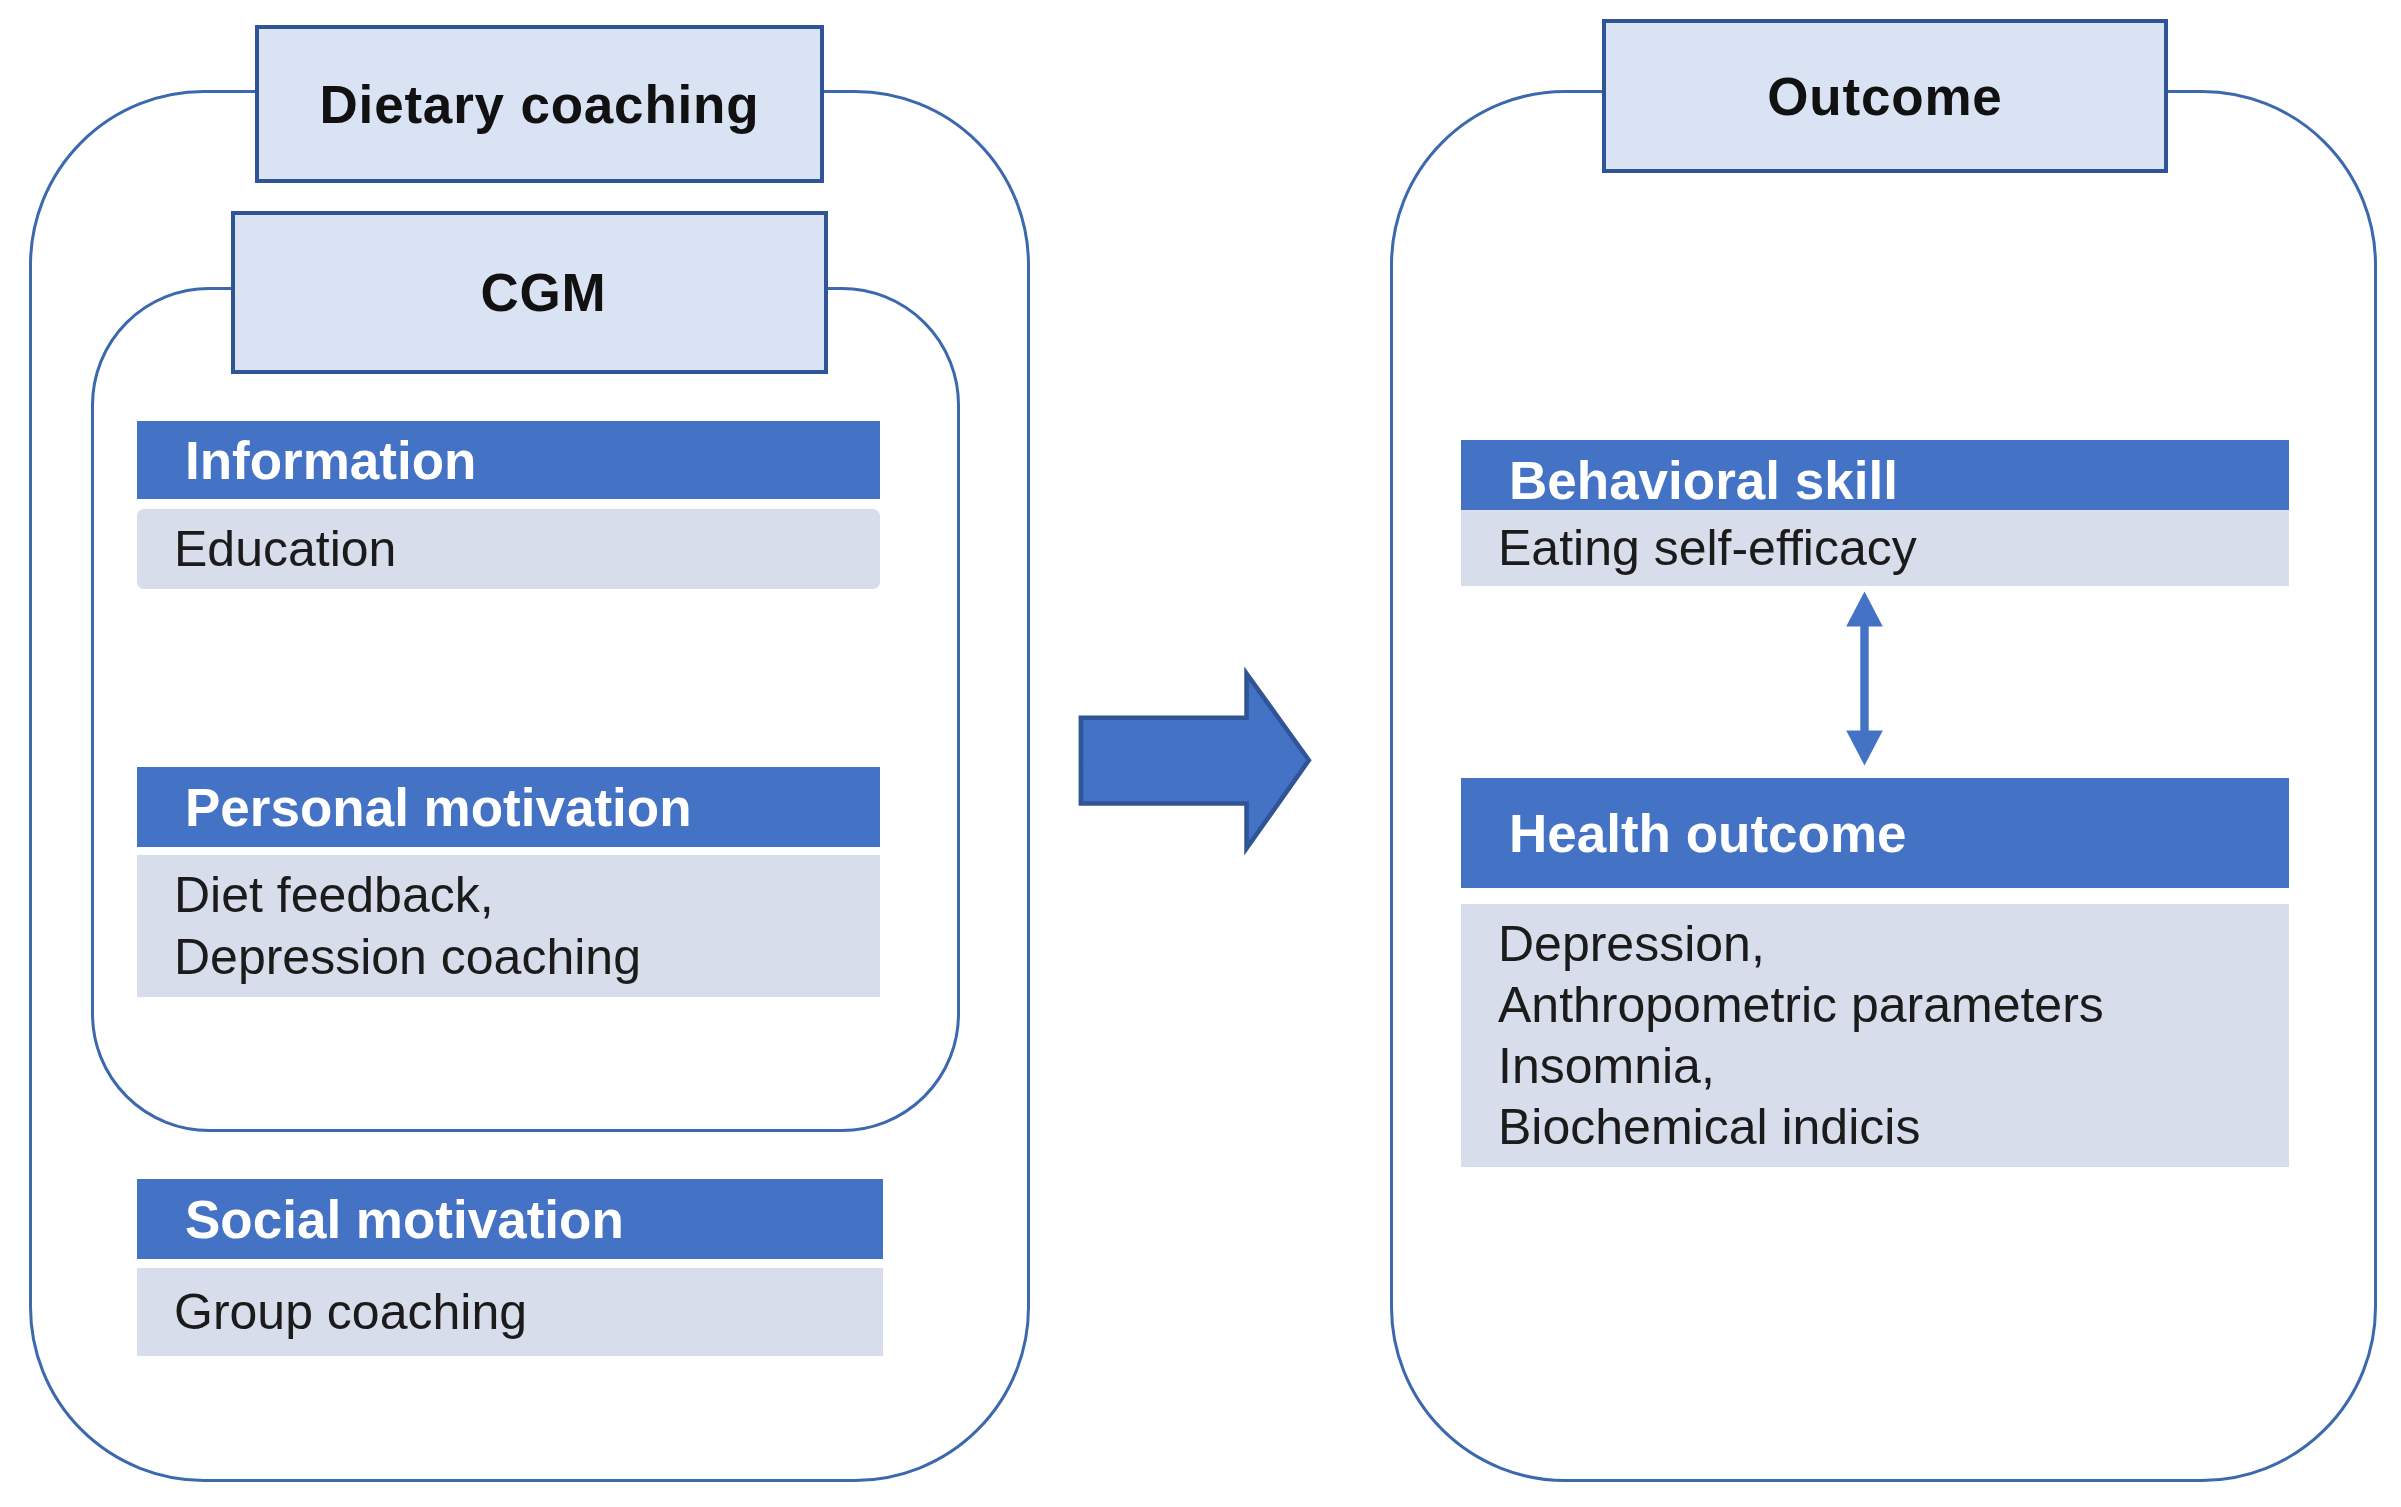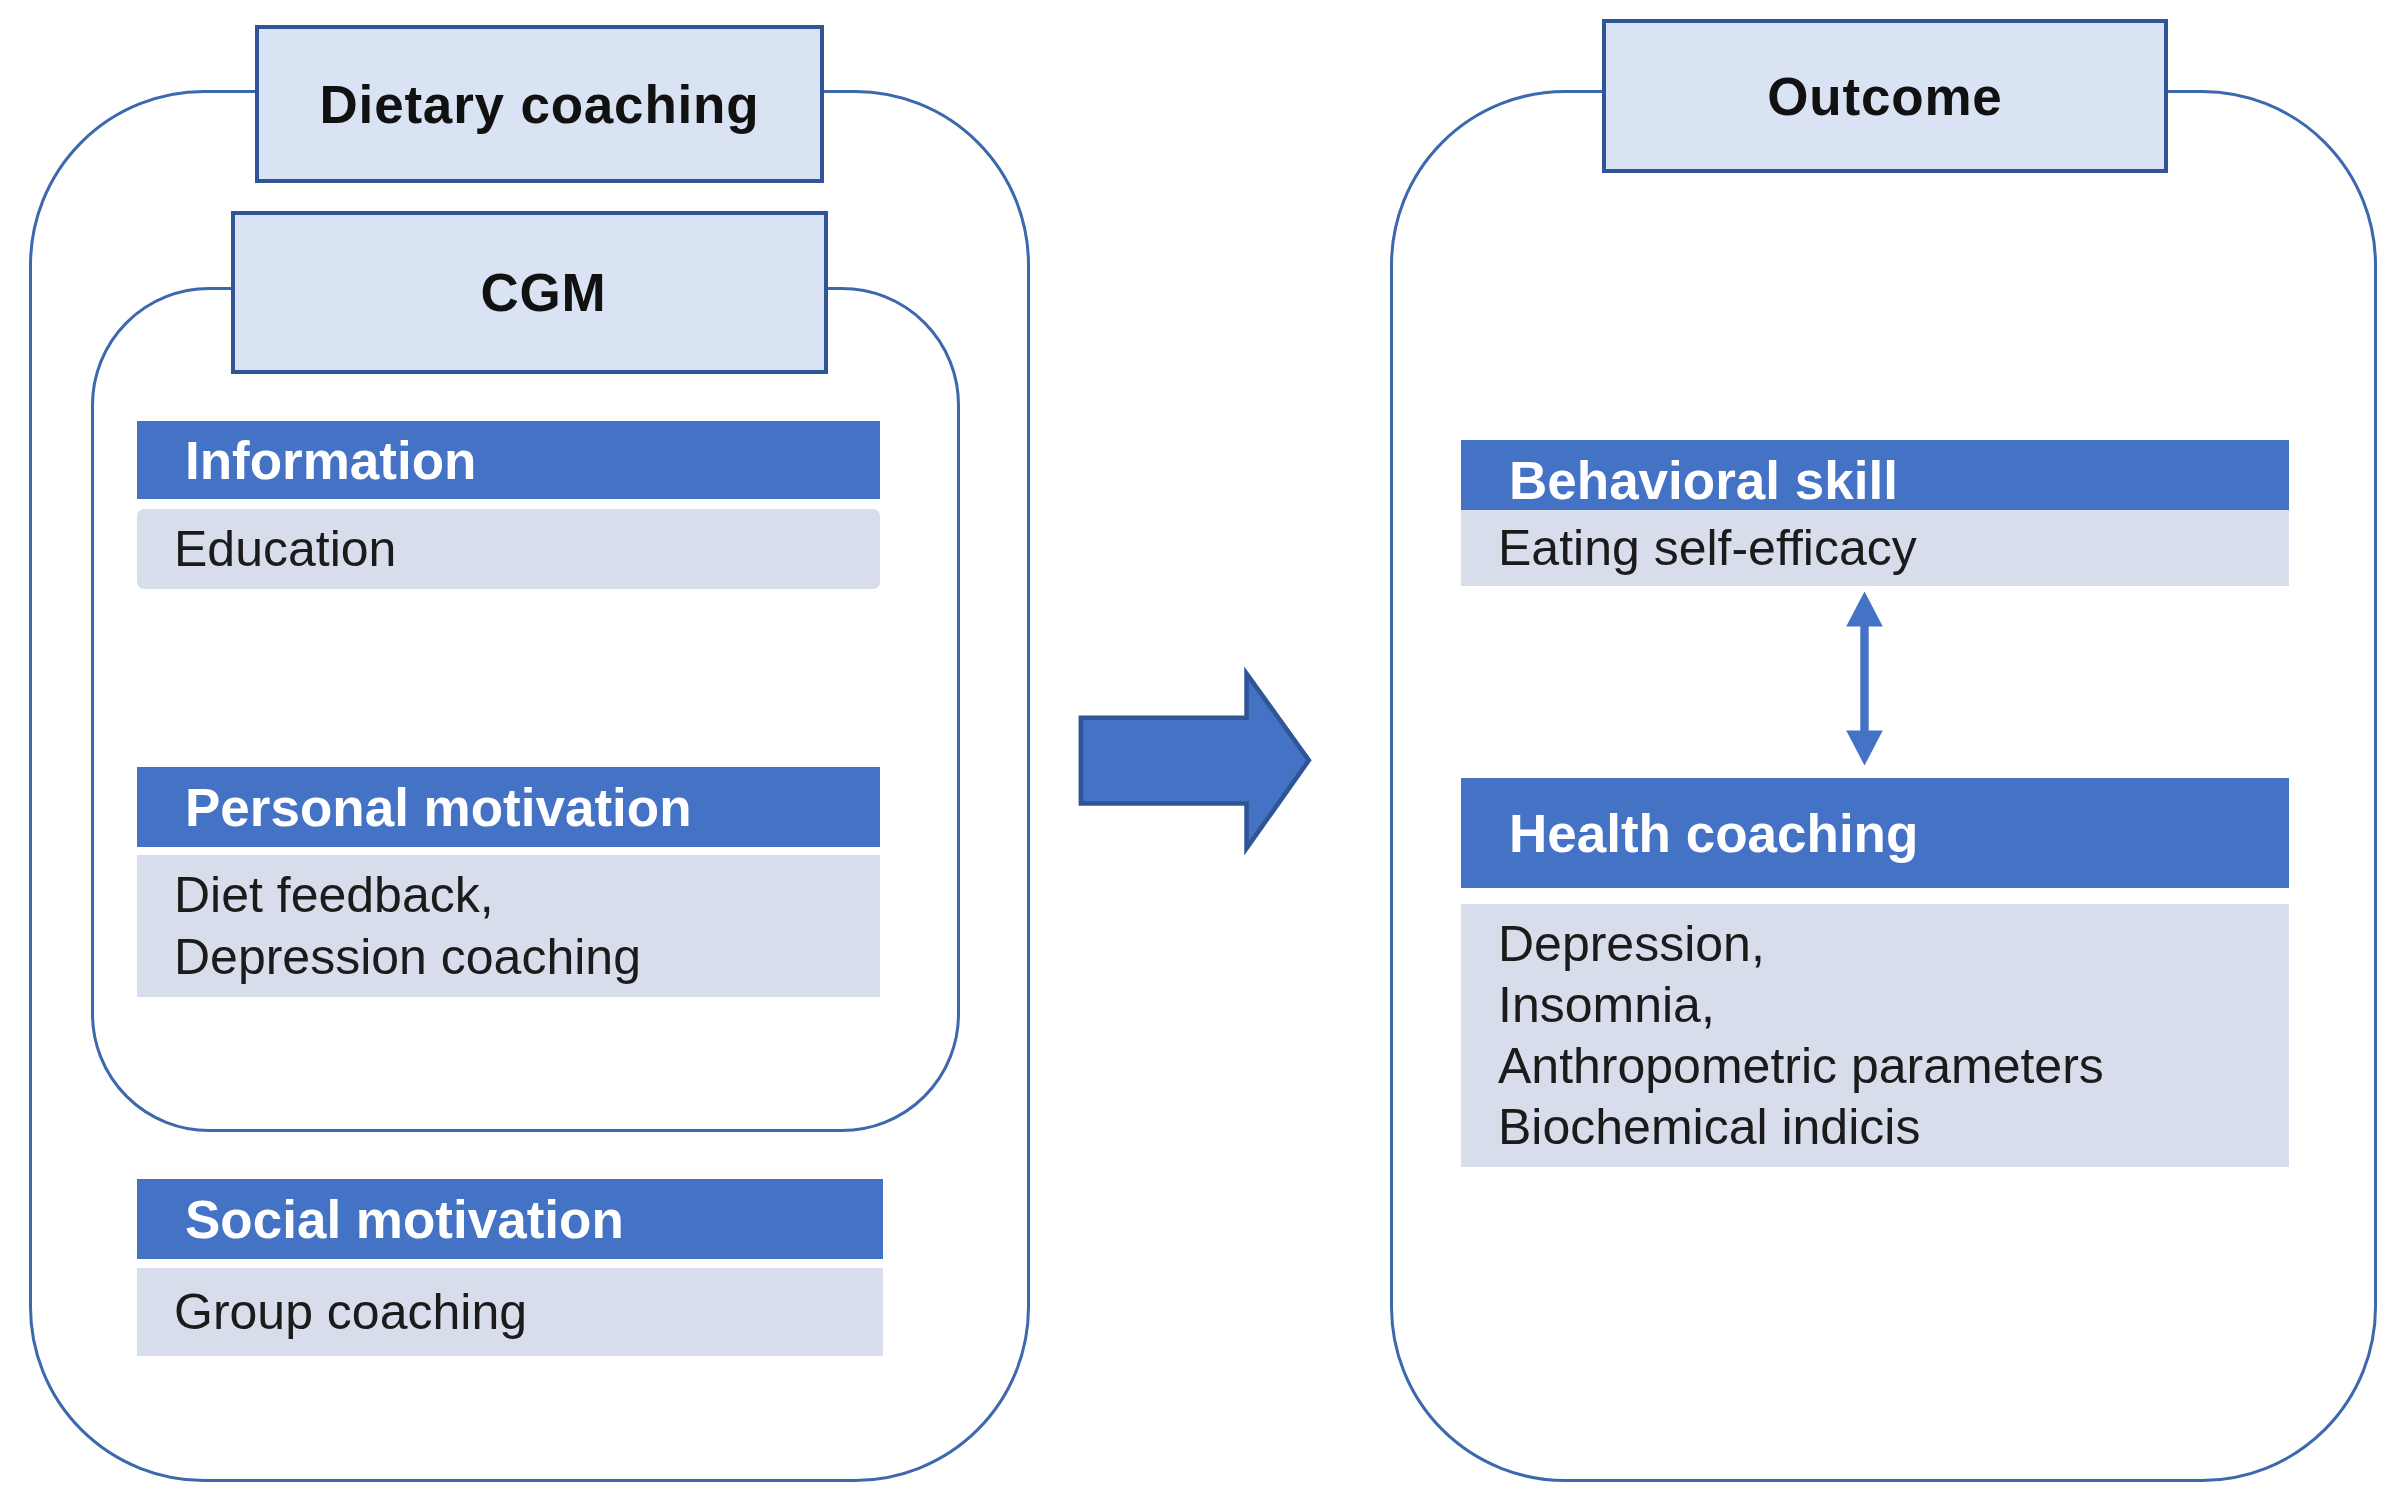--- a/index.html
+++ b/index.html
@@ -104,23 +104,23 @@
 
   <div class="arrow-wrap" style="left:1830px;top:590px;width:69px;height:177px;">
     <svg width="69" height="177" viewBox="0 0 90 232">
       <line x1="45" y1="32" x2="45" y2="200" stroke="#4472c4" stroke-width="11"></line>
       <polygon points="45,2 21,48 69,48" fill="#4472c4"></polygon>
       <polygon points="45,230 21,184 69,184" fill="#4472c4"></polygon>
     </svg>
   </div>
 
   <div class="hdr" style="left:1461px;top:778px;width:828px;height:110px;">
-    <span>Health coaching</span>
+    <span>Health outcome</span>
   </div>
   <div class="rowbox" style="left:1461px;top:904px;width:828px;height:263px;line-height:61px;">
     <div>Depression,</div>
+    <div>Anthropometric parameters</div>
     <div>Insomnia,</div>
-    <div>Anthropometric parameters</div>
     <div>Biochemical indicis</div>
   </div>
 
 </div>
 
 
 </body></html>

